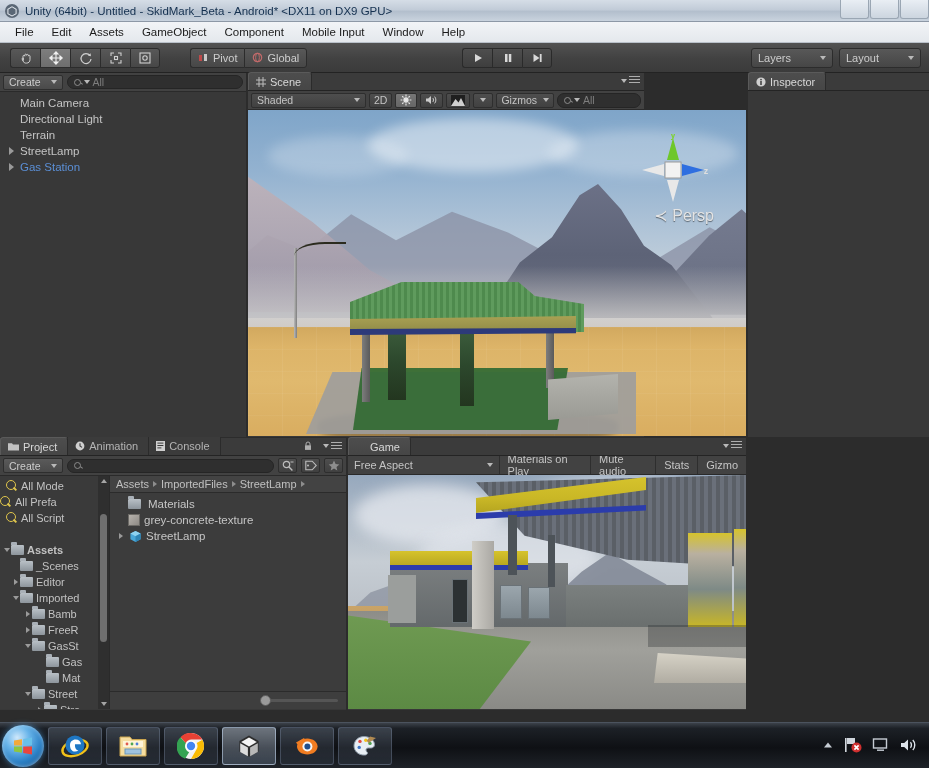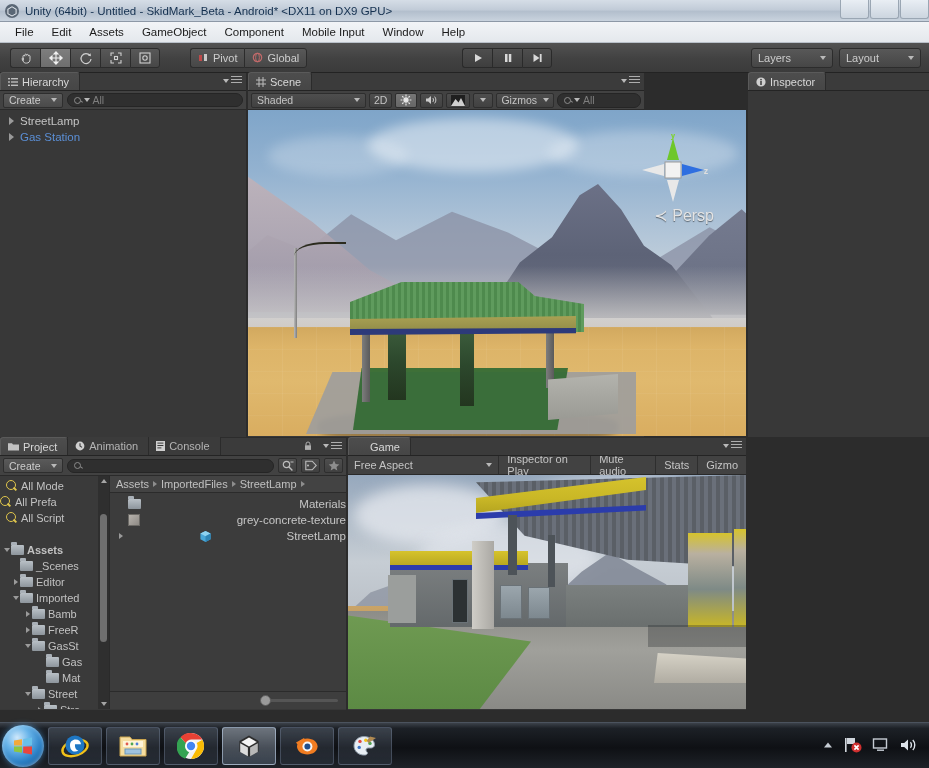--- a/index.html
+++ b/index.html
@@ -325,21 +325,21 @@
   .maglens { width:12px;height:12px;flex:none;margin-right:3px;position:relative;}
   .maglens::before{content:"";position:absolute;width:8px;height:8px;border:1.6px solid #e0c64c;border-radius:50%;left:0;top:0;}
   .maglens::after{content:"";position:absolute;width:4px;height:1.8px;background:#e0c64c;left:7px;top:8px;transform:rotate(45deg);}
   .proj-content { flex:1; background:#3c3c3c; position:relative; }
   .breadcrumb {
     height:17px; background:#434343; border-bottom:1px solid #2b2b2b;
     display:flex; align-items:center; padding-left:6px; gap:4px;
     font-size:11px; color:#c0c0c0;
   }
   .bc-sep { width:0;height:0;border-top:3px solid transparent;border-bottom:3px solid transparent;border-left:4px solid #8e8e8e; }
-  .asset-row { height:16px; display:flex; align-items:center; padding-left:8px; font-size:11.5px; color:#c6c6c6; gap:4px;justify-content:space-between;}
+  .asset-row { height:16px; display:flex; align-items:center; padding-left:8px; font-size:11.5px; color:#c6c6c6; gap:4px;}
   .tex-swatch { width:12px;height:12px;background:linear-gradient(135deg,#b7b3ad,#8e8a85);border:1px solid #6c6a66;}
   .prefab-cube { width:13px;height:13px;position:relative;}
   .vscroll {
     position:absolute; right:0; top:0; width:11px; height:100%;
     background:#2f2f2f;
   }
   .vscroll .thumb{position:absolute;left:2px;width:7px;background:#6f6f6f;border-radius:4px;}
   .slider-bar {
     position:absolute; left:0; bottom:0; width:100%; height:18px;
     background:#3e3e3e; border-top:1px solid #2b2b2b;
@@ -532,55 +532,44 @@
         <span class="caret"></span>
       </div>
       <div class="dd">
         <span>Layout</span>
         <span class="caret"></span>
       </div>
     </div>
   </div>
 
   <div class="panel" id="hierarchy">
-    <div class="tabstrip">
-      <div class="tab active">
-        <svg width="10" height="10" viewBox="0 0 10 10">
-            <g fill="#bdbdbd">
-              <rect x="0" y="1" width="2" height="1.4"></rect>
-              <rect x="3" y="1" width="7" height="1.4"></rect>
-              <rect x="0" y="4.3" width="2" height="1.4"></rect>
-              <rect x="3" y="4.3" width="7" height="1.4"></rect>
-              <rect x="0" y="7.6" width="2" height="1.4"></rect>
-              <rect x="3" y="7.6" width="7" height="1.4"></rect>
-            </g>
-          </svg>
-        <span>Hierarchy</span>
-      </div>
-      <div class="tab-menu">
-        <span class="caret"></span>
-        <span class="hamburger">
-            <i></i>
-            <i></i>
-            <i></i>
-          </span>
-      </div>
-    </div>
     <div class="panel-toolbar">
       <div class="create-btn">
         <span>Create</span>
         <span class="caret"></span>
       </div>
       <div class="search-field">
         <span class="mag"></span>
         <span class="caret" style="margin-left:0"></span>
         <span>All</span>
       </div>
     </div>
     <div class="h-list">
+      <div class="h-row">
+        <span class="arrow"></span>
+        <span class="lbl">Main Camera</span>
+      </div>
+      <div class="h-row">
+        <span class="arrow"></span>
+        <span class="lbl">Directional Light</span>
+      </div>
+      <div class="h-row">
+        <span class="arrow"></span>
+        <span class="lbl">Terrain</span>
+      </div>
       <div class="h-row">
         <span class="arrow has"></span>
         <span class="lbl">StreetLamp</span>
       </div>
       <div class="h-row selected">
         <span class="arrow has"></span>
         <span class="lbl">Gas Station</span>
       </div>
     </div>
   </div>
@@ -915,21 +904,21 @@
             <i></i>
           </span>
       </div>
     </div>
     <div class="game-tools">
       <div class="aspect-dd">
         <span>Free Aspect</span>
         <span class="caret"></span>
       </div>
       <div class="gt-btn">
-        <span>Inspector on Play</span>
+        <span>Materials on Play</span>
       </div>
       <div class="gt-btn">
         <span>Mute audio</span>
       </div>
       <div class="gt-btn">
         <span>Stats</span>
       </div>
       <div class="gt-btn" style="border-right:none">
         <span>Gizmo</span>
       </div>

